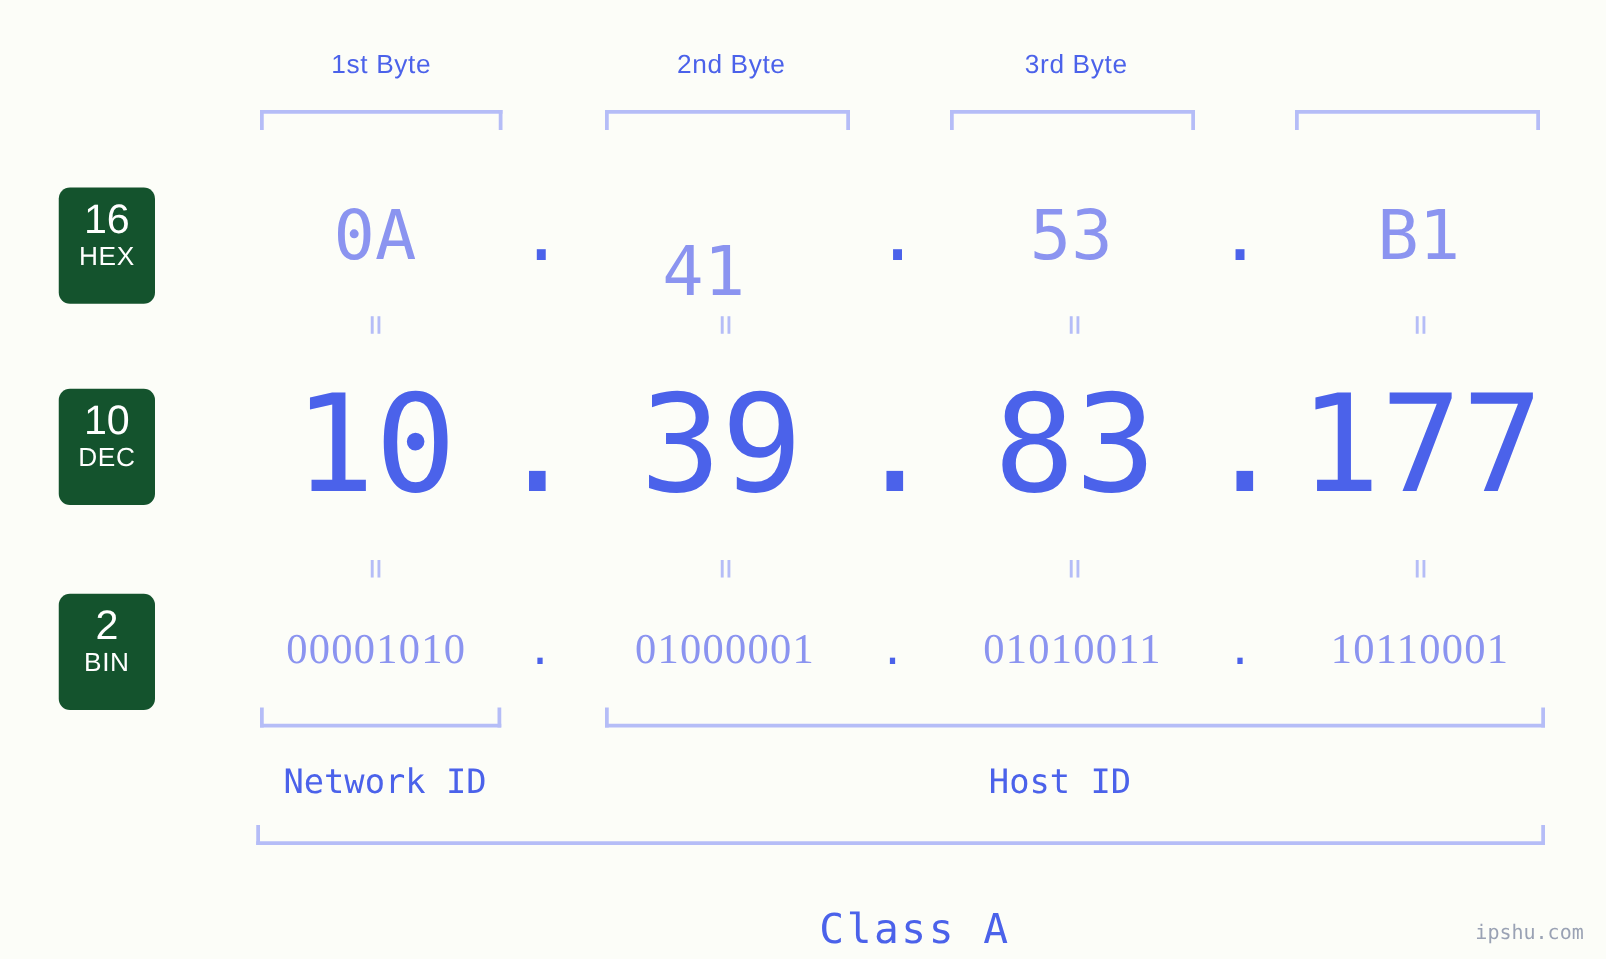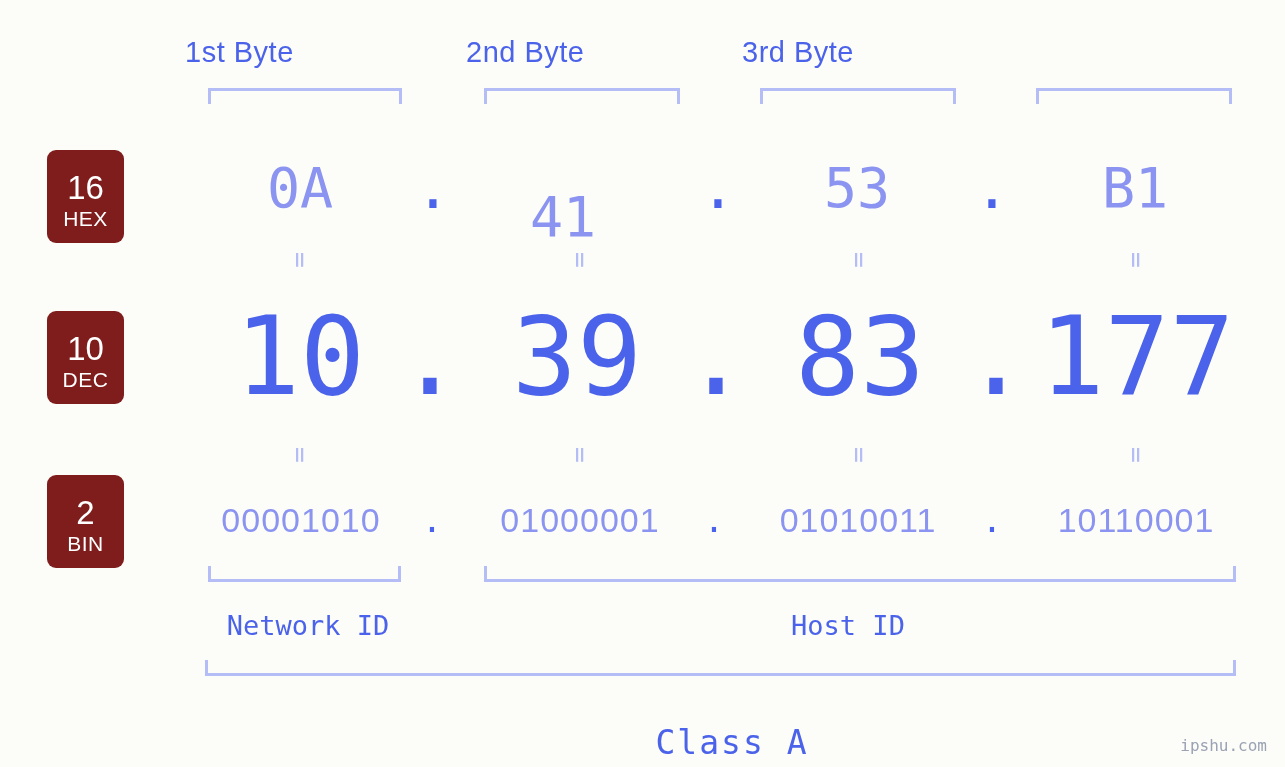--- a/index.html
+++ b/index.html
@@ -21,21 +21,22 @@
     width: 1285px;
     height: 767px;
   }
 
   
   .byte-label {
     position: absolute;
     top: 30px;
     height: 44px;
     line-height: 44px;
-    font-size: 29px;
+    text-align: center;
+    font-size: 21px;
     color: #4b62ea;
     font-family: "Liberation Sans", sans-serif;
     letter-spacing: 0.5px;
     white-space: nowrap;
   }
 
   
   .bracket-top {
     position: absolute;
     top: 88px;
@@ -54,26 +55,26 @@
     border-left: 3px solid #b5bdf7;
     border-right: 3px solid #b5bdf7;
     box-sizing: border-box;
   }
 
   
   .badge {
     position: absolute;
     left: 47px;
     width: 77px;
-    background: #7f1d1d;
+    background: #14532d;
     border-radius: 9px;
     color: #ffffff;
     text-align: center;
     box-sizing: border-box;
-    padding-top: 20px;
+    padding-top: 7px;
   }
   .badge .bnum {
     display: block;
     font-size: 33px;
     line-height: 36px;
     font-weight: 400;
     font-family: "Liberation Sans", sans-serif;
   }
   .badge .bname {
     display: block;
@@ -132,21 +133,21 @@
   }
 
   .row-bin .val {
     position: absolute;
     top: 490px;
     height: 60px;
     line-height: 60px;
     text-align: center;
     font-size: 34px;
     color: #8b94f0;
-    font-family: Liberation Sans, sans-serif;
+    font-family: Liberation Serif, serif;
     white-space: nowrap;
     letter-spacing: 1px;
   }
   .row-bin .sep {
     position: absolute;
     top: 490px;
     height: 60px;
     line-height: 60px;
     text-align: center;
     font-size: 34px;

